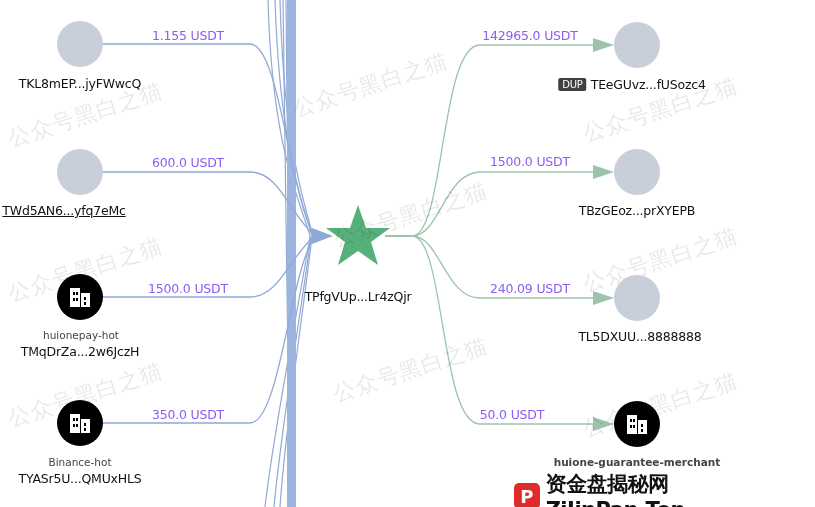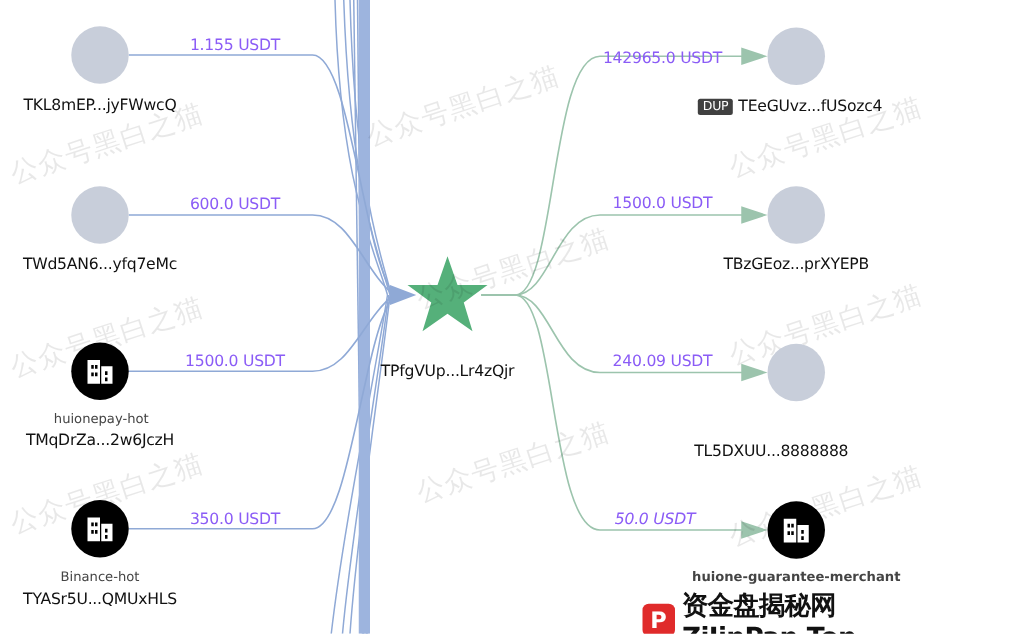--- a/index.html
+++ b/index.html
@@ -69,21 +69,21 @@
 <div class="wm" style="left:290px;top:70px;">公众号黑白之猫</div>
 <div class="wm" style="left:330px;top:200px;">公众号黑白之猫</div>
 <div class="wm" style="left:330px;top:355px;">公众号黑白之猫</div>
 
 <div class="circle" style="left:57px;top:21px;"></div>
 <div class="amt" style="left:188px;top:28px;">1.155 USDT</div>
 <div class="lbl" style="left:80px;top:76px;">TKL8mEP...jyFWwcQ</div>
 
 <div class="circle" style="left:57px;top:149px;"></div>
 <div class="amt" style="left:188px;top:155px;">600.0 USDT</div>
-<div class="lbl" style="left:80px;top:203px;">TWd5AN6...yfq7eMc</div>
+<div class="lbl" style="left:64px;top:203px;text-decoration:underline;">TWd5AN6...yfq7eMc</div>
 
 <div class="entity" style="left:57px;top:274px;">
   <svg viewBox="0 0 26 26">
       <rect x="3" y="4" width="10" height="19" fill="#fff"></rect>
       <rect x="14" y="9" width="9" height="14" fill="#fff"></rect>
       <rect x="6" y="8" width="2" height="3" fill="#000"></rect>
       <rect x="9" y="8" width="2" height="3" fill="#000"></rect>
       <rect x="6" y="14" width="2" height="3" fill="#000"></rect>
       <rect x="9" y="14" width="2" height="3" fill="#000"></rect>
       <rect x="17" y="13" width="2" height="3" fill="#000"></rect>
@@ -106,44 +106,44 @@
       <rect x="17" y="18" width="2" height="3" fill="#000"></rect>
     </svg>
 </div>
 <div class="amt" style="left:188px;top:407px;">350.0 USDT</div>
 <div class="tag" style="left:80px;top:456px;">Binance-hot</div>
 <div class="lbl" style="left:80px;top:471px;">TYASr5U...QMUxHLS</div>
 
 <div class="lbl" style="left:358px;top:265px;margin-top:24px;">TPfgVUp...Lr4zQjr</div>
 
 <div class="circle" style="left:614px;top:22px;"></div>
-<div class="amt" style="left:530px;top:38px;">142965.0 USDT</div>
+<div class="amt" style="left:530px;top:28px;">142965.0 USDT</div>
 <div class="lbl" style="left:632px;top:77px;">
   <span class="dup">DUP</span><span>TEeGUvz...fUSozc4</span>
 </div>
 
 <div class="circle" style="left:614px;top:149px;"></div>
 <div class="amt" style="left:530px;top:154px;">1500.0 USDT</div>
 <div class="lbl" style="left:637px;top:203px;">TBzGEoz...prXYEPB</div>
 
 <div class="circle" style="left:614px;top:275px;"></div>
 <div class="amt" style="left:530px;top:281px;">240.09 USDT</div>
-<div class="lbl" style="left:617px;top:329px;margin-top:24px;">TL5DXUU...8888888</div>
+<div class="lbl" style="left:640px;top:329px;">TL5DXUU...8888888</div>
 
 <div class="entity" style="left:614px;top:401px;">
   <svg viewBox="0 0 26 26">
       <rect x="3" y="4" width="10" height="19" fill="#fff"></rect>
       <rect x="14" y="9" width="9" height="14" fill="#fff"></rect>
       <rect x="6" y="8" width="2" height="3" fill="#000"></rect>
       <rect x="9" y="8" width="2" height="3" fill="#000"></rect>
       <rect x="6" y="14" width="2" height="3" fill="#000"></rect>
       <rect x="9" y="14" width="2" height="3" fill="#000"></rect>
       <rect x="17" y="13" width="2" height="3" fill="#000"></rect>
       <rect x="17" y="18" width="2" height="3" fill="#000"></rect>
     </svg>
 </div>
-<div class="amt" style="left:524px;top:407px;font-style:italic;">50.0 USDT</div>
+<div class="amt" style="left:512px;top:407px;">50.0 USDT</div>
 <div class="tag" style="left:637px;top:456px;font-weight:bold;">huione-guarantee-merchant</div>
 
 <div class="brand">
   <div class="brand-logo">P</div>
   <div class="brand-text">资金盘揭秘网 ZiJinPan.Top</div>
 </div>
 
 </body></html>

